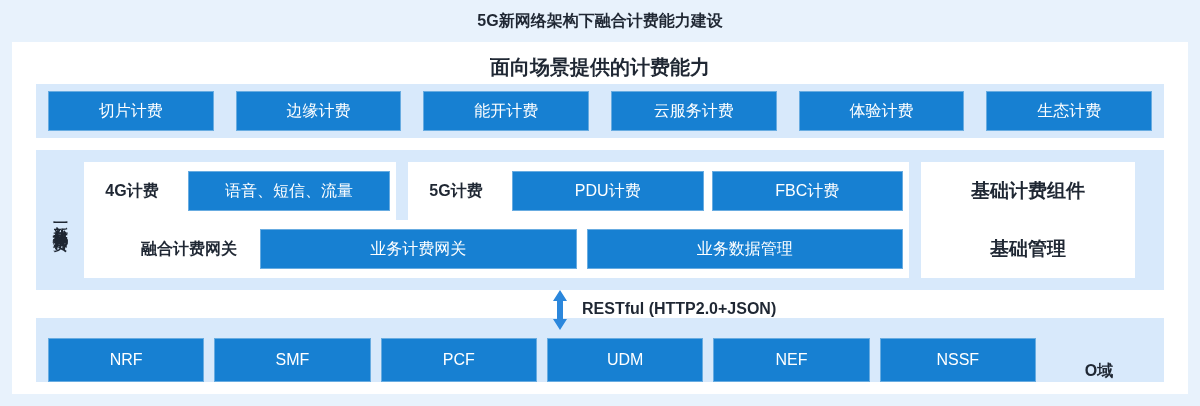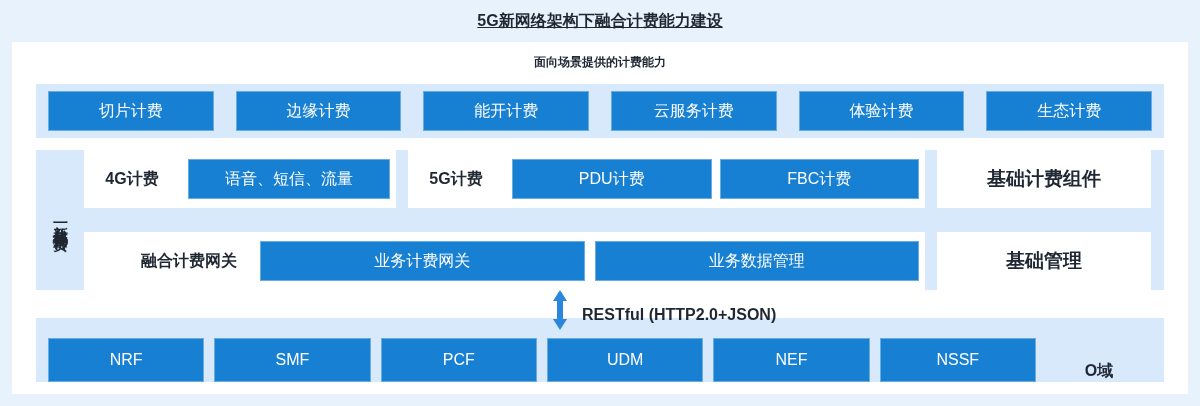--- a/index.html
+++ b/index.html
@@ -15,39 +15,38 @@
 
   .page-title {
     position: absolute;
     top: 11px;
     left: 0;
     width: 100%;
     text-align: center;
     font-size: 16px;
     font-weight: 600;
     color: #1F2733;
-    text-decoration: underline;
   }
 
   .panel {
     position: absolute;
     left: 12px;
     top: 42px;
     width: 1176px;
     height: 352px;
     background: #FFFFFF;
   }
 
   .panel-title {
     position: absolute;
     top: 12px;
     left: 0;
     width: 100%;
     text-align: center;
-    font-size: 12px;
+    font-size: 20px;
     font-weight: 600;
     color: #1F2733;
   }
 
   .strip {
     position: absolute;
     left: 24px;
     width: 1128px;
     background: #D8E9FB;
   }
@@ -91,22 +90,22 @@
     text-orientation: upright;
     font-size: 15px;
     font-weight: 600;
     letter-spacing: 2px;
     color: #1F2733;
   }
   .mid-content {
     flex: 1;
     display: flex;
     flex-direction: column;
-    justify-content: space-between;
-    padding-right: 13px;
+    justify-content: center;
+    padding-right: 29px;
   }
   .mid-row {
     height: 58px;
     display: flex;
     gap: 12px;
   }
   .wbox {
     background: #FFFFFF;
     display: flex;
     align-items: center;
@@ -138,21 +137,21 @@
     padding-right: 0;
   }
 
   
   .connector {
     position: absolute;
     left: 540px;
     top: 248px;
     height: 40px;
     display: flex;
-    align-items: center;
+    align-items: flex-start;
     z-index: 2;
   }
   .connector svg { display: block; }
   .connector-label {
     margin-left: 14px;
     margin-top: 10px;
     font-size: 16px;
     font-weight: 600;
     color: #1F2733;
     white-space: nowrap;

